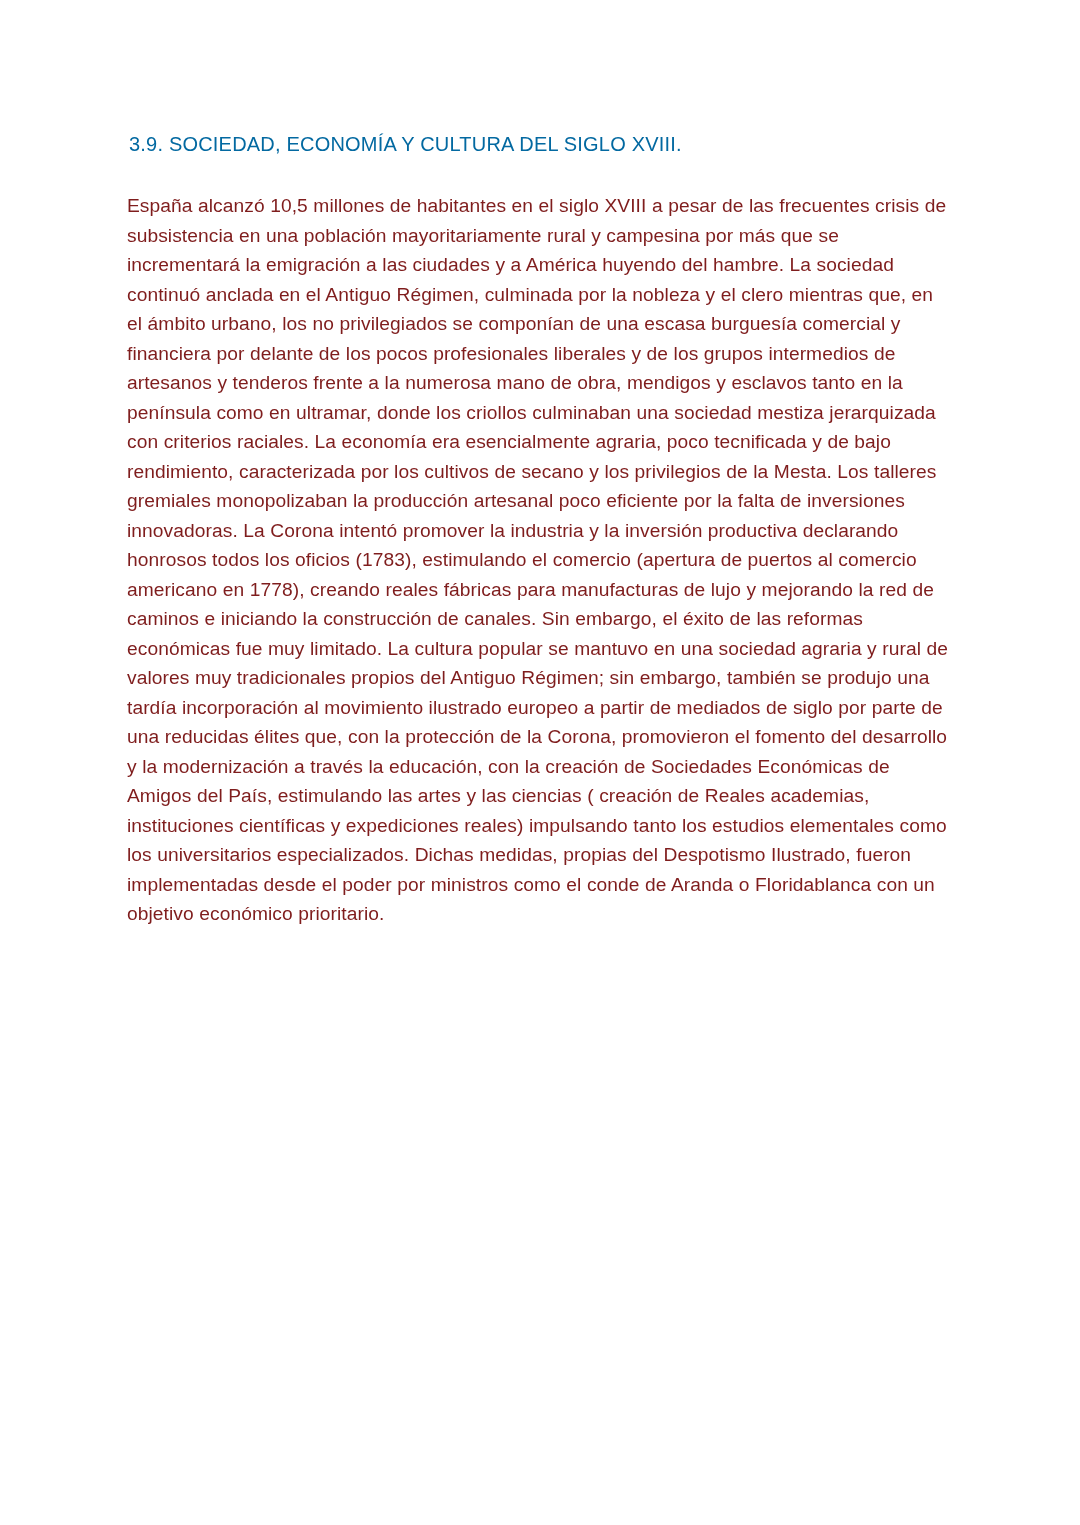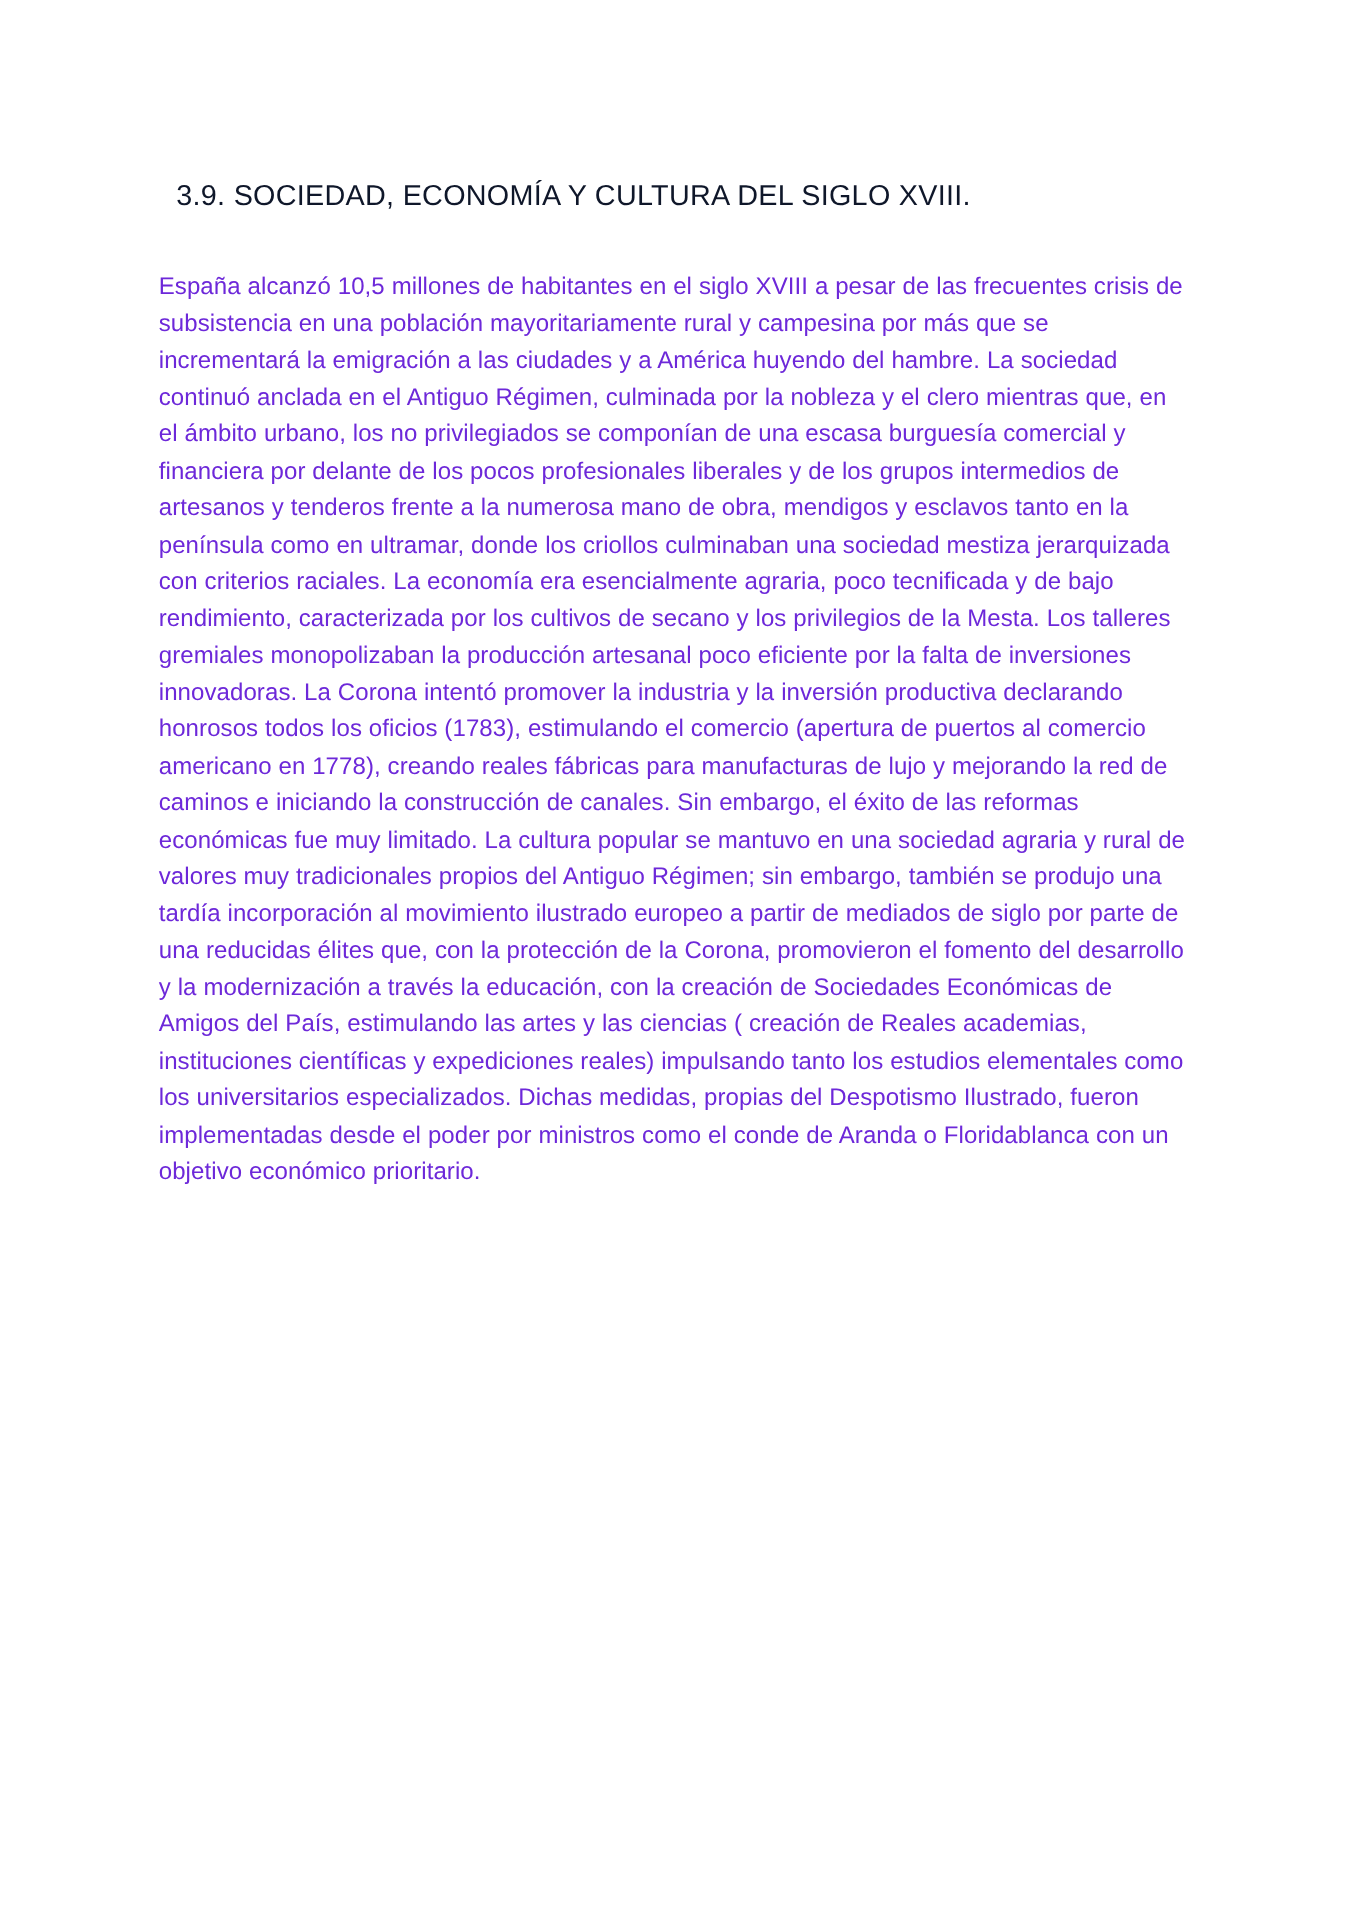--- a/index.html
+++ b/index.html
@@ -29,41 +29,41 @@
   }
 
   .content {
     position: absolute;
     left: 127px;
     top: 128px;
     width: 822px;
   }
 
   .doc-heading {
-    font-size: 23px;
+    font-size: 20px;
     line-height: 29.5px;
     font-weight: 400;
-    margin: 14px;
-    color: #0f172a;
+    margin: 2px;
+    color: #0369a1;
     letter-spacing: 0.01em;
     white-space: nowrap;
   }
 
   .spacer-line {
     height: 29.5px;
     line-height: 29.5px;
     font-size: 19.2px;
   }
 
   .doc-paragraph {
     font-size: 19.2px;
     line-height: 29.5px;
     font-weight: 400;
     margin: 0;
-    color: #6d28d9;
+    color: #7f1d1d;
     text-align: left;
     letter-spacing: 0.004em;
     word-spacing: 0.004em;
     hyphens: none;
   }
 </style>
 </head>
 <body>
 
 <div class="page">

